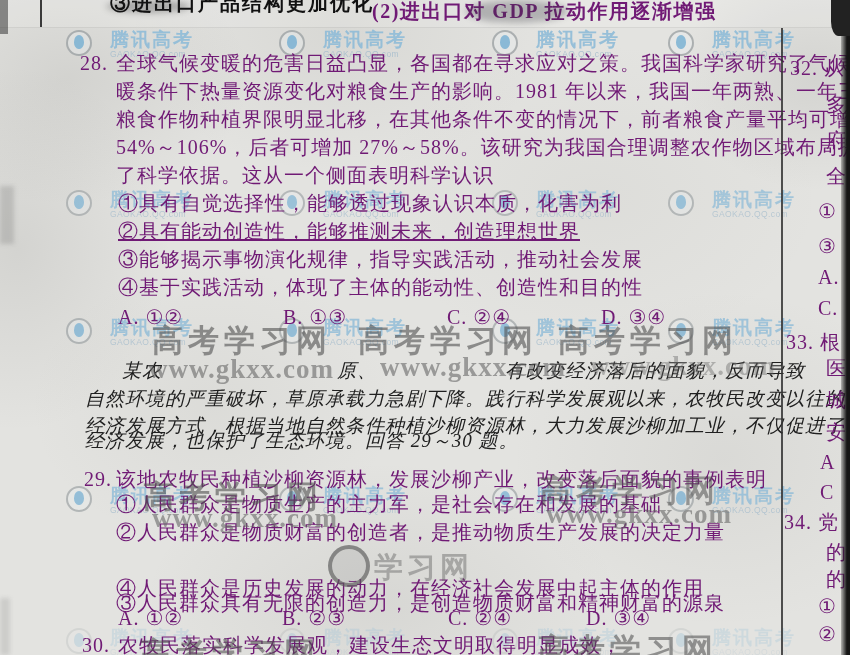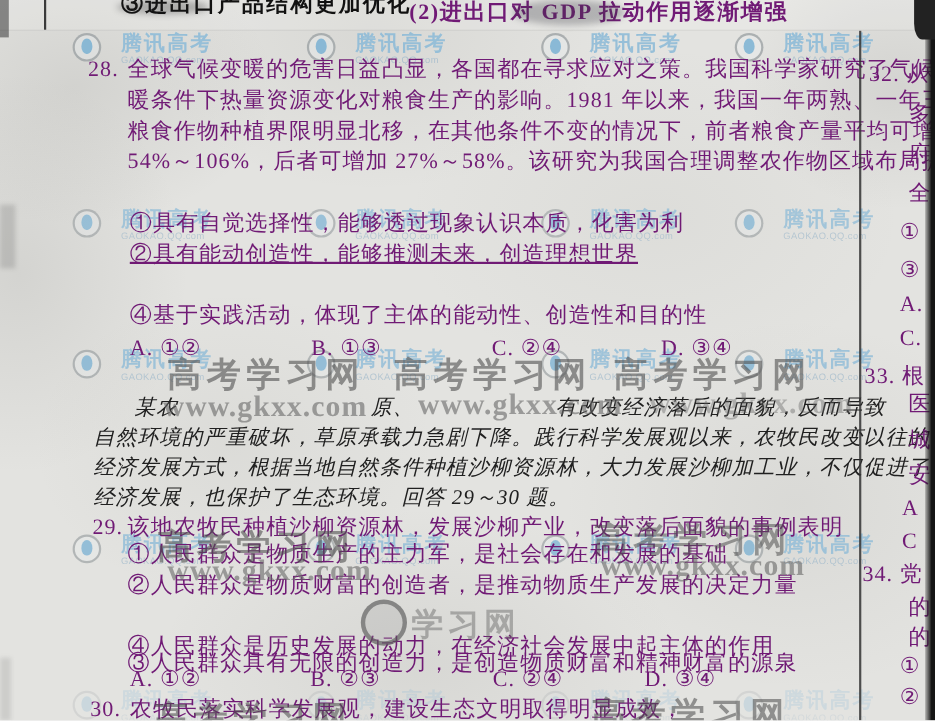--- a/index.html
+++ b/index.html
@@ -62,34 +62,36 @@
   <div class="cutline-wrap" style="left:110px; top:0; width:300px;">
     <span>③进出口产品结构更加优化</span>
   </div>
   <div class="line" style="left:372px; top:0px; font-weight:bold; letter-spacing:1.5px;">(2)进出口对 GDP 拉动作用逐渐增强</div>
 
   <div class="line" style="left:80px; top:52px;">28.</div>
   <div class="line" style="left:116px; top:52px;">全球气候变暖的危害日益凸显，各国都在寻求应对之策。我国科学家研究了气候变</div>
   <div class="line" style="left:116px; top:80px;">暖条件下热量资源变化对粮食生产的影响。1981 年以来，我国一年两熟、一年三熟</div>
   <div class="line" style="left:116px; top:108px;">粮食作物种植界限明显北移，在其他条件不变的情况下，前者粮食产量平均可增加</div>
   <div class="line" style="left:116px; top:136px;">54%～106%，后者可增加 27%～58%。该研究为我国合理调整农作物区域布局提供</div>
+  <div class="line" style="left:116px; top:164px;">了科学依据。这从一个侧面表明科学认识</div>
   <div class="line" style="left:118px; top:192px;">①具有自觉选择性，能够透过现象认识本质，化害为利</div>
   <div class="line" style="left:118px; top:220px;text-decoration:underline;">②具有能动创造性，能够推测未来，创造理想世界</div>
+  <div class="line" style="left:118px; top:248px;">③能够揭示事物演化规律，指导实践活动，推动社会发展</div>
   <div class="line" style="left:118px; top:276px;">④基于实践活动，体现了主体的能动性、创造性和目的性</div>
   <div class="line" style="left:118px; top:306px;">A. ①②</div>
   <div class="line" style="left:283px; top:306px;">B. ①③</div>
   <div class="line" style="left:447px; top:306px;">C. ②④</div>
   <div class="line" style="left:601px; top:306px;">D. ③④</div>
 
   <div class="line passage" style="left:122px; top:360px;">某农</div>
   <div class="line passage" style="left:337px; top:360px;">原、</div>
   <div class="line passage" style="left:505px; top:360px;">有改变经济落后的面貌，反而导致</div>
   <div class="line passage" style="left:85px; top:388px;">自然环境的严重破坏，草原承载力急剧下降。践行科学发展观以来，农牧民改变以往的</div>
   <div class="line passage" style="left:85px; top:415px;">经济发展方式，根据当地自然条件种植沙柳资源林，大力发展沙柳加工业，不仅促进了</div>
-  <div class="line passage" style="left:85px; top:442px;">经济发展，也保护了生态环境。回答 29～30 题。</div>
+  <div class="line passage" style="left:85px; top:430px;">经济发展，也保护了生态环境。回答 29～30 题。</div>
 
   <div class="line" style="left:84px; top:468px;">29.</div>
   <div class="line" style="left:116px; top:468px;">该地农牧民种植沙柳资源林，发展沙柳产业，改变落后面貌的事例表明</div>
   <div class="line" style="left:116px; top:493px;">①人民群众是物质生产的主力军，是社会存在和发展的基础</div>
   <div class="line" style="left:116px; top:521px;">②人民群众是物质财富的创造者，是推动物质生产发展的决定力量</div>
   <div class="line" style="left:116px; top:549px;margin-top:43px;">③人民群众具有无限的创造力，是创造物质财富和精神财富的源泉</div>
   <div class="line" style="left:116px; top:577px;">④人民群众是历史发展的动力，在经济社会发展中起主体的作用</div>
   <div class="line" style="left:118px; top:607px;">A. ①②</div>
   <div class="line" style="left:282px; top:607px;">B. ②③</div>
   <div class="line" style="left:448px; top:607px;">C. ②④</div>

